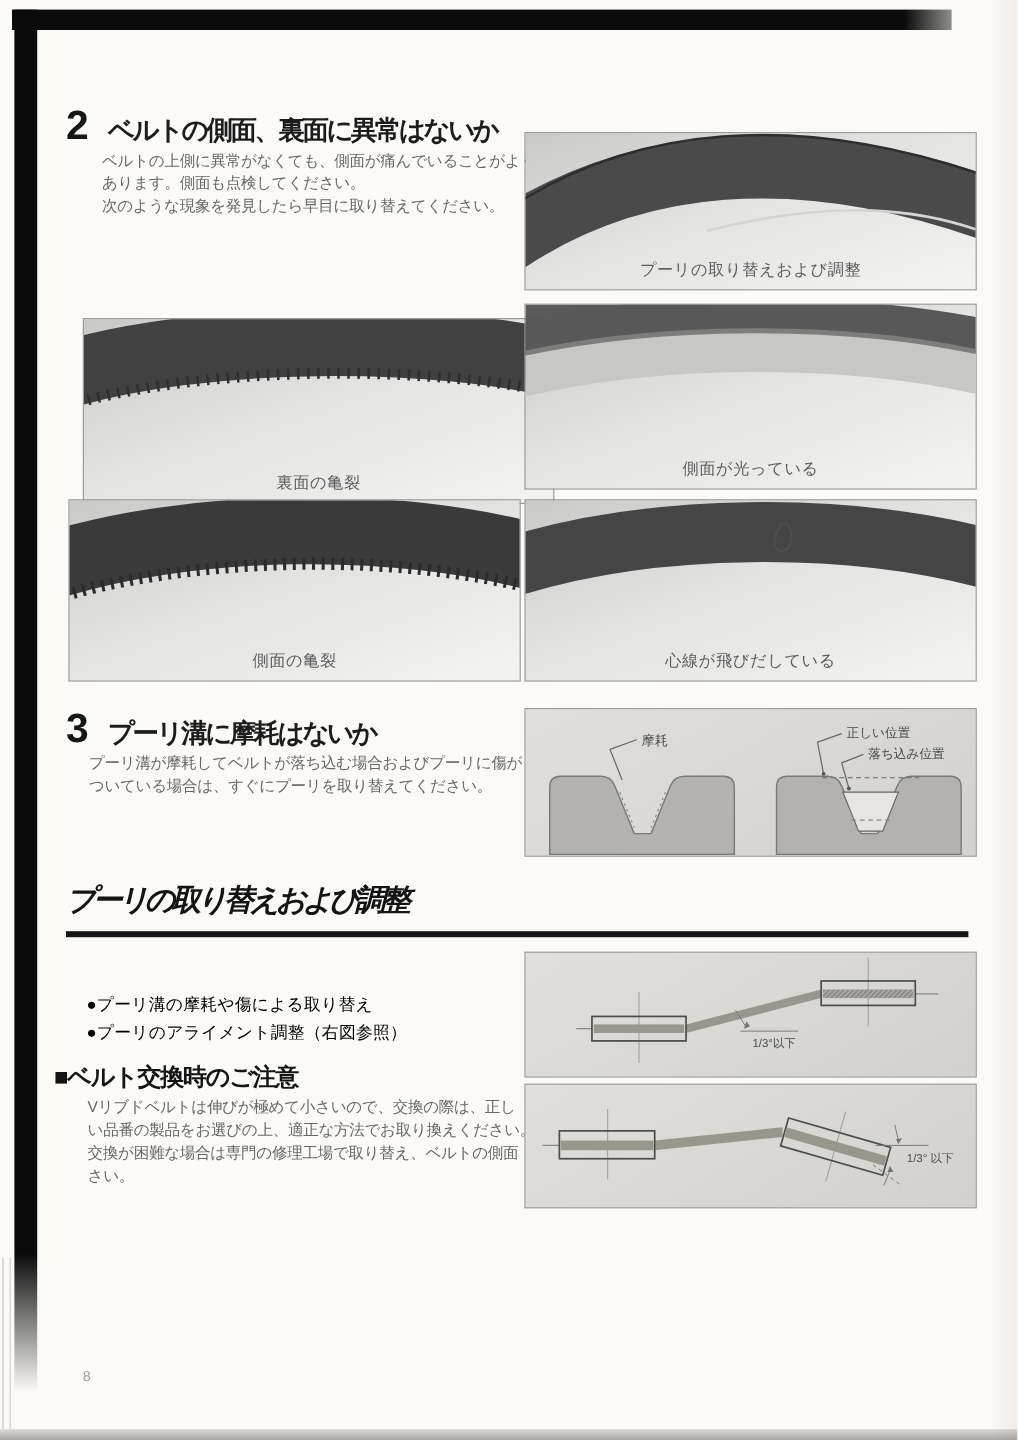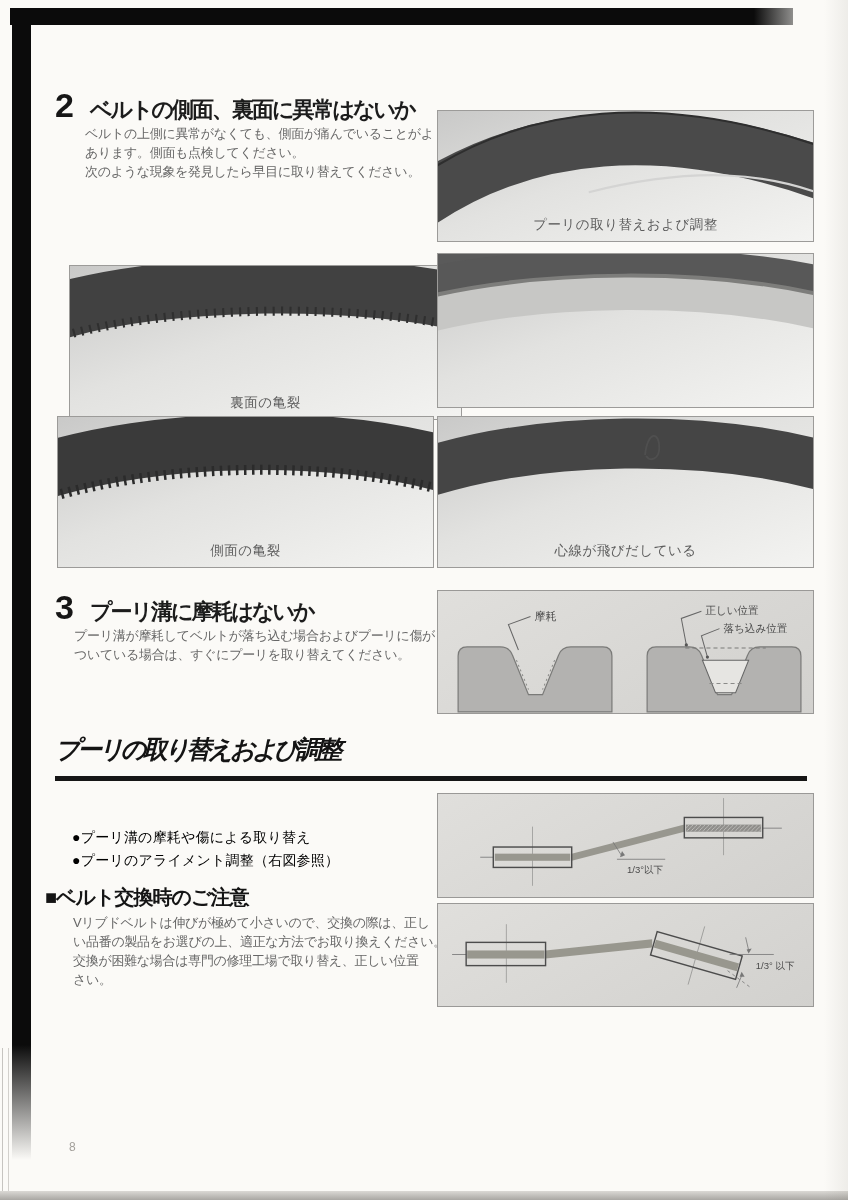--- a/index.html
+++ b/index.html
@@ -94,20 +94,21 @@
     <figcaption class="caption">裏面の亀裂</figcaption>
   </figure>
 
   <figure class="photo" style="left:437px; top:253px; width:375px; height:153px; margin:0;">
     <svg viewBox="0 0 373 153" preserveAspectRatio="none">
       <polygon points="0,0 150,0 0,62" fill="#4e4e4e" opacity="0.9"></polygon>
       <path d="M -20 30 C 100 4, 270 2, 395 30" stroke="#585858" stroke-width="30" fill="none"></path>
       <path d="M -20 64 C 100 32, 270 30, 395 62" stroke="#c7c7c5" stroke-width="34" fill="none"></path>
       <path d="M -20 45 C 100 15, 270 13, 395 44" stroke="#7d7d7b" stroke-width="4" fill="none"></path>
     </svg>
+    <figcaption class="caption">側面が光っている</figcaption>
   </figure>
 
   <figure class="photo" style="left:57px; top:416px; width:375px; height:150px; margin:0;">
     <svg viewBox="0 0 373 150" preserveAspectRatio="none">
       <path d="M -20 56 C 95 18, 272 14, 395 50" stroke="#3a3a3a" stroke-width="56" fill="none"></path>
       <path d="M -20 84 C 95 46, 272 42, 395 76" stroke="#2b2b2b" stroke-width="10" stroke-dasharray="2.5 5.5" fill="none"></path>
     </svg>
     <figcaption class="caption">側面の亀裂</figcaption>
   </figure>
 
@@ -153,21 +154,21 @@
 
   <div class="bullets" style="left:72px; top:826px;">
     <div>●プーリ溝の摩耗や傷による取り替え</div>
     <div>●プーリのアライメント調整（右図参照）</div>
   </div>
 
   <div class="subhead-2" style="left:45px; top:884px;">■ベルト交換時のご注意</div>
   <div class="body-text" style="left:73px; top:913px;">
     <div>Vリブドベルトは伸びが極めて小さいので、交換の際は、正し</div>
     <div>い品番の製品をお選びの上、適正な方法でお取り換えください。</div>
-    <div>交換が困難な場合は専門の修理工場で取り替え、正しい位置</div>
+    <div>交換が困難な場合は専門の修理工場で取り替え、ベルトの側面</div>
     <div>さい。</div>
   </div>
 
   <div class="diagram" style="left:437px; top:793px; width:375px; height:103px;">
     <svg viewBox="0 0 373 101" preserveAspectRatio="none">
       <defs>
         <pattern id="hatch1" patternUnits="userSpaceOnUse" width="4" height="4">
           <path d="M0 4 L4 0" stroke="#c4c3c0" stroke-width="0.8"></path>
         </pattern>
       </defs>

